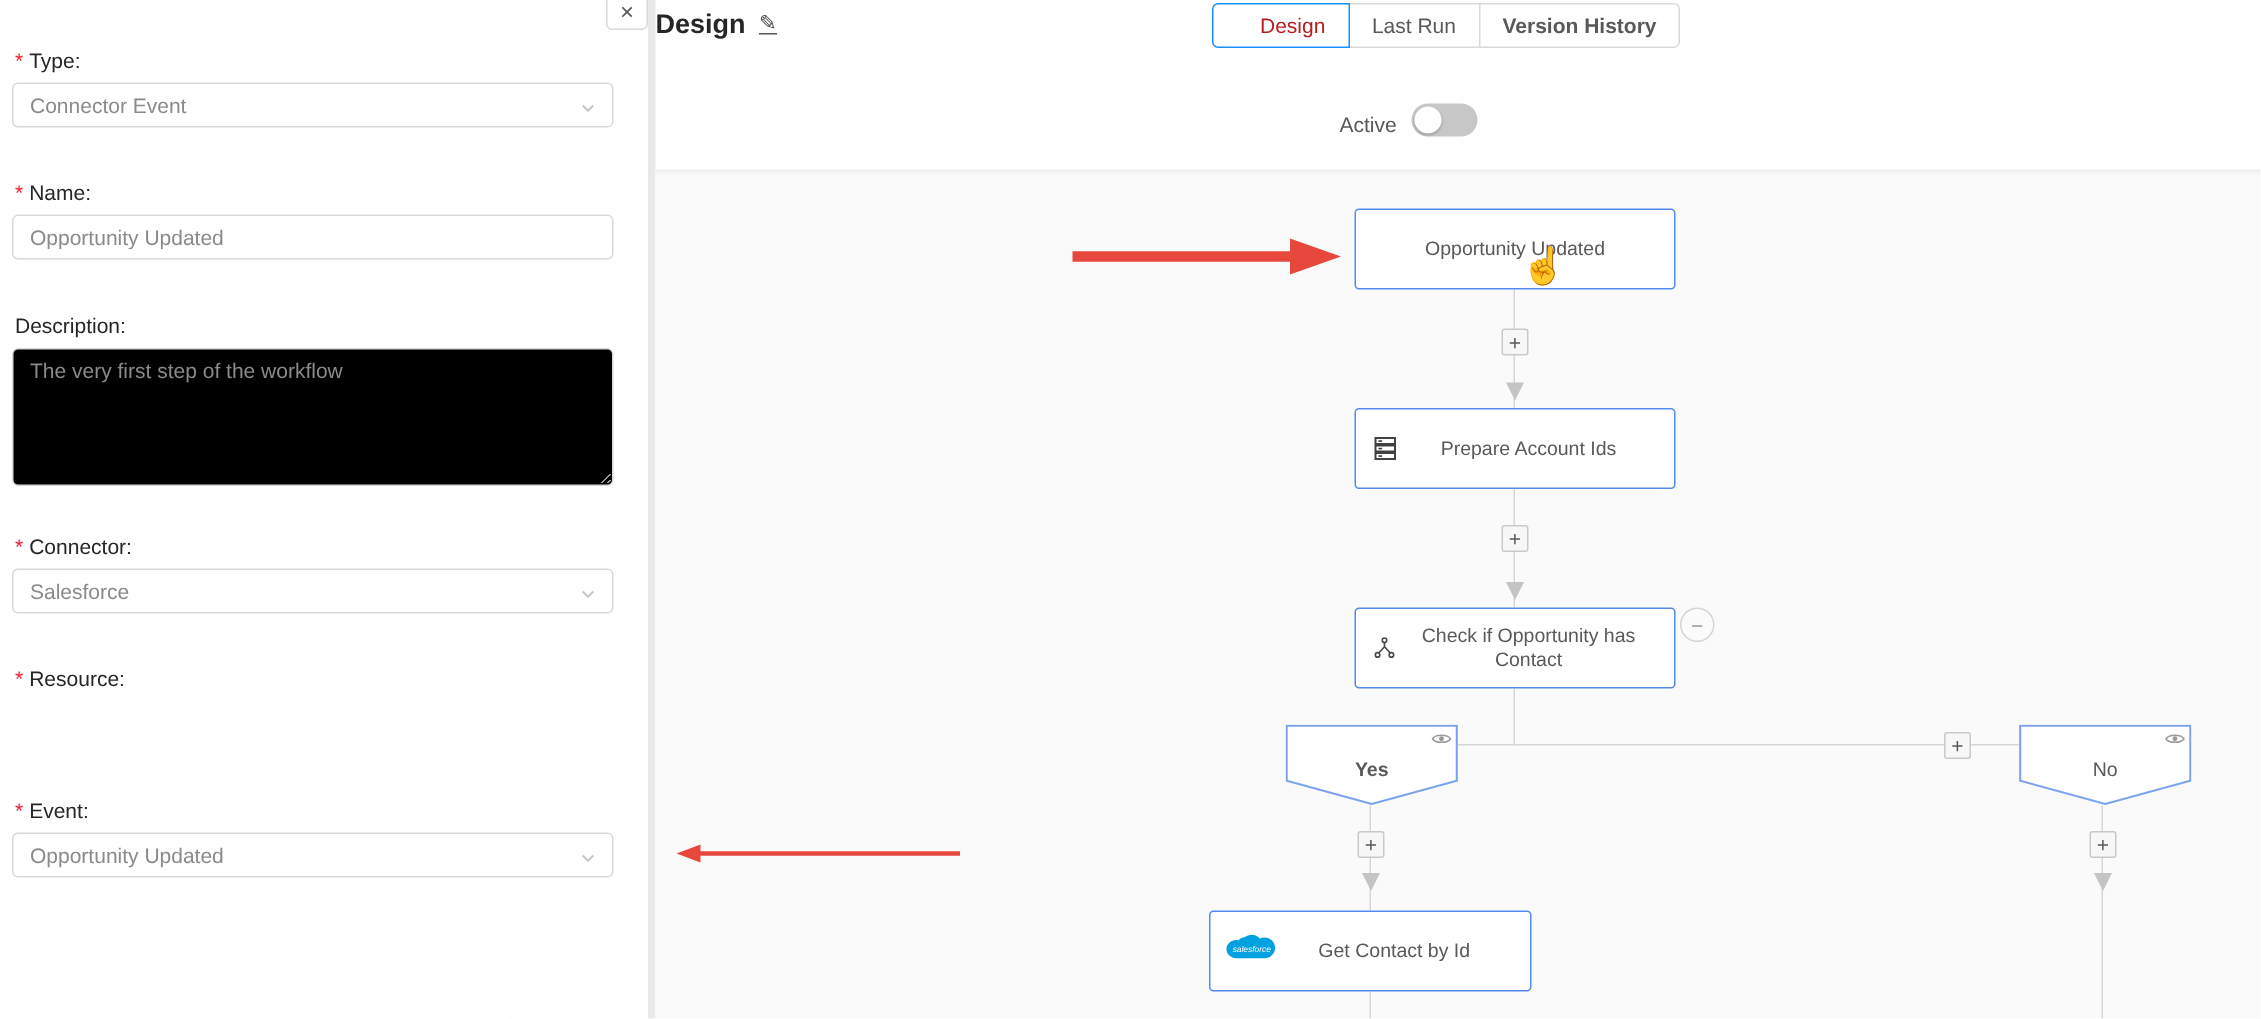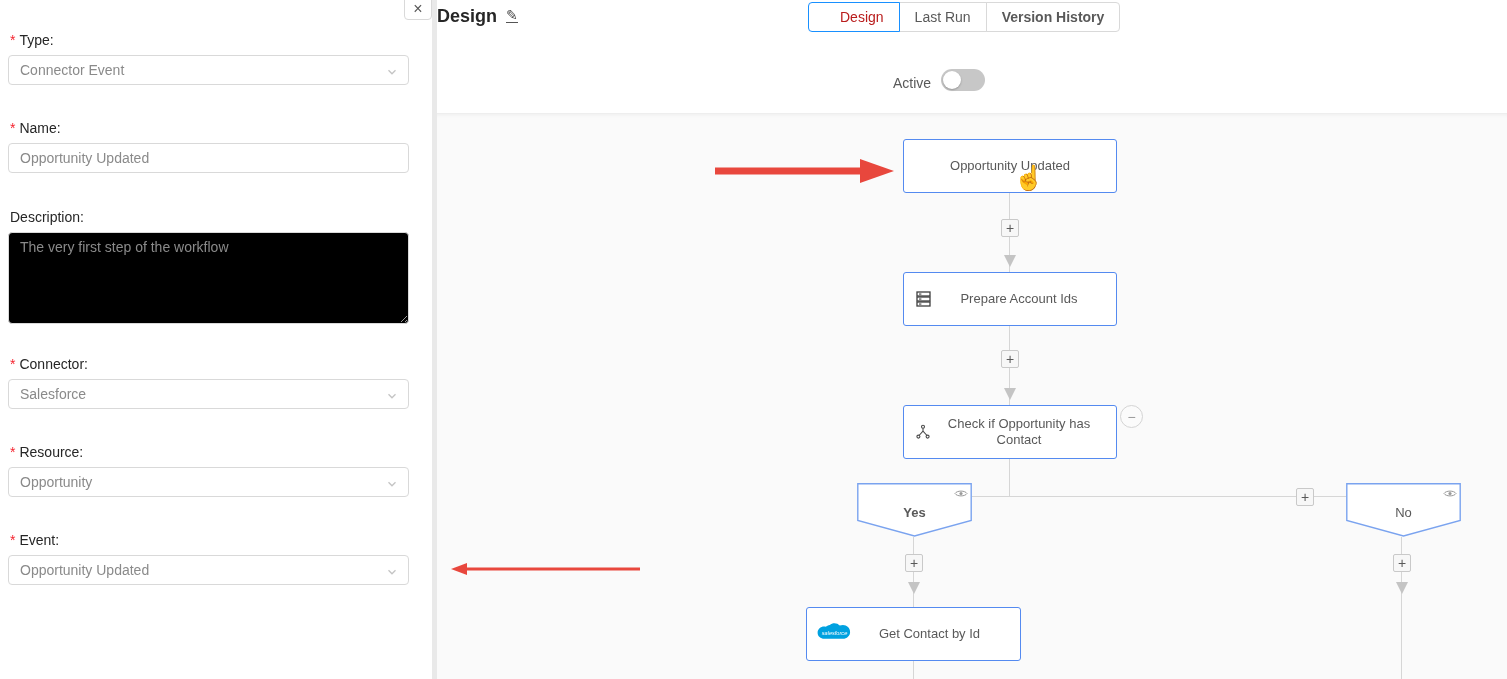--- a/index.html
+++ b/index.html
@@ -98,26 +98,20 @@
       <div class="ctrl">
         <span>Salesforce</span>
         <span class="chev"><svg width="12" height="12" viewBox="0 0 12 12">
               <path d="M2.5 4.3 L6 7.8 L9.5 4.3" stroke="#c4c4c4" stroke-width="1.3" fill="none"></path>
             </svg></span>
       </div>
     </div>
 
     <div class="field f-res">
       <div class="flabel"><span class="req">*</span><span>Resource:</span></div>
-      <div class="ctrl">
-        <span>Opportunity</span>
-        <span class="chev"><svg width="12" height="12" viewBox="0 0 12 12">
-              <path d="M2.5 4.3 L6 7.8 L9.5 4.3" stroke="#c4c4c4" stroke-width="1.3" fill="none"></path>
-            </svg></span>
-      </div>
     </div>
 
     <div class="field f-event">
       <div class="flabel"><span class="req">*</span><span>Event:</span></div>
       <div class="ctrl">
         <span>Opportunity Updated</span>
         <span class="chev"><svg width="12" height="12" viewBox="0 0 12 12">
               <path d="M2.5 4.3 L6 7.8 L9.5 4.3" stroke="#c4c4c4" stroke-width="1.3" fill="none"></path>
             </svg></span>
       </div>

